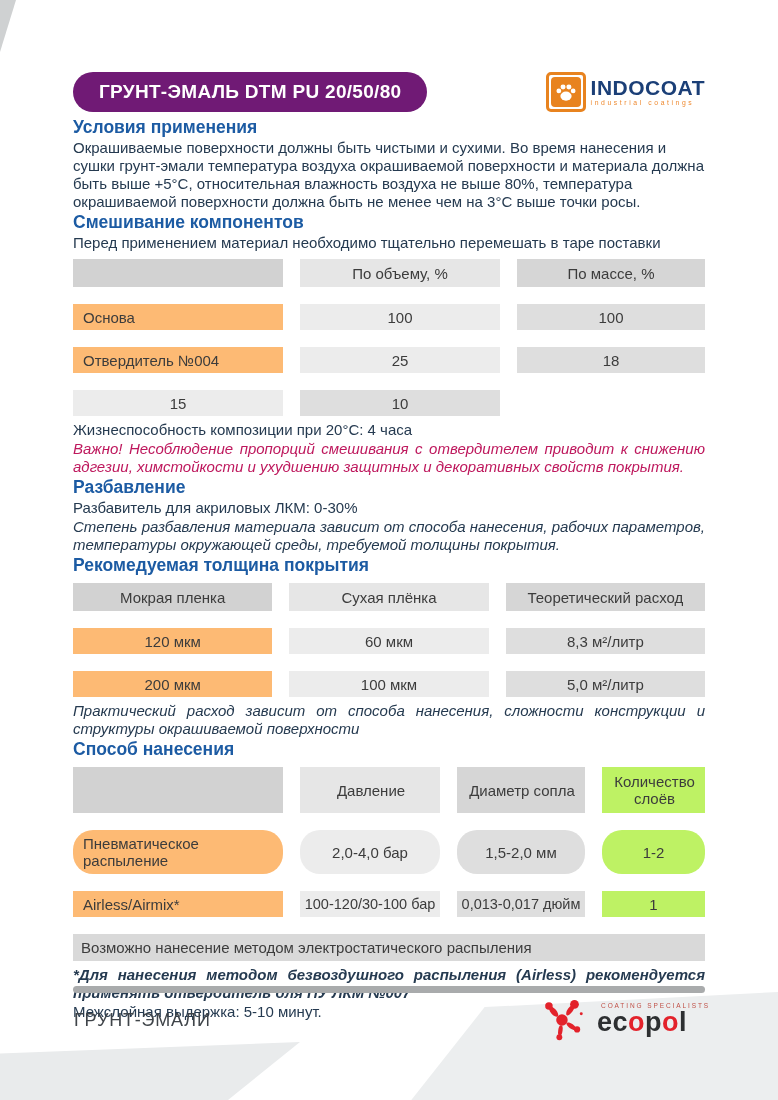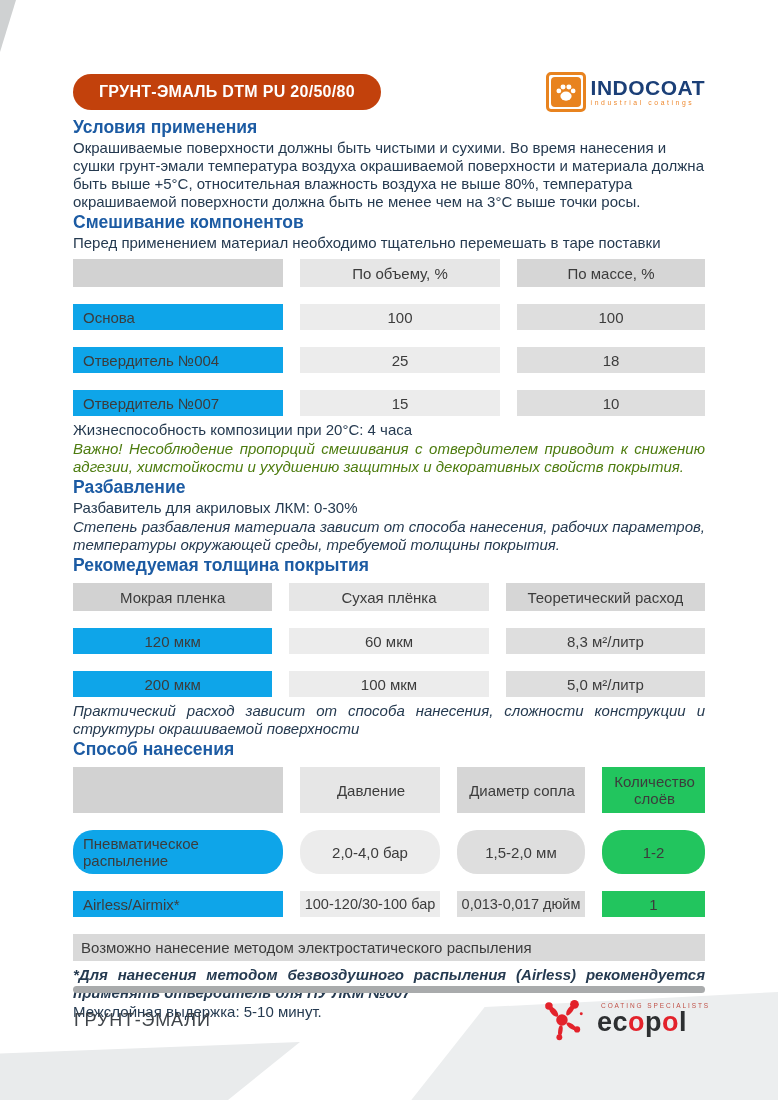--- a/index.html
+++ b/index.html
@@ -14,54 +14,54 @@
     background:#cfd1d2; clip-path:polygon(0 0,100% 0,0 100%); z-index:0; }
   .bg-bottom-left { position:absolute; left:0; top:1042px; width:300px; height:58px;
     background:#e9ebec; clip-path:polygon(0 20%,100% 0,76% 100%,0 100%); z-index:0; }
   .bg-bottom-right { position:absolute; left:392px; top:992px; width:386px; height:108px;
     background:#eceeef; clip-path:polygon(24% 14%,100% 0,100% 100%,5% 100%); z-index:0; }
 
   .content { position:absolute; left:73px; width:632px; top:0; z-index:1; }
 
   .header-row { margin-top:68px; display:flex; justify-content:space-between; align-items:center; height:48px; }
   .badge {
-    background:#c2410c; color:#ffffff; font-weight:bold; font-size:16px;
+    background:#701a75; color:#ffffff; font-weight:bold; font-size:19px;
     padding:9px 26px; border-radius:22px; letter-spacing:.3px; white-space:nowrap;
   }
   .indocoat { display:flex; align-items:center; gap:5px; }
   .paw-box { width:40px; height:40px; border:3px solid #e8831f; border-radius:5px;
     box-sizing:border-box; padding:2px; background:#fff; }
   .paw-inner { width:100%; height:100%; background:#e8831f; border-radius:4px;
     display:flex; align-items:center; justify-content:center; }
   .indocoat-text { display:flex; flex-direction:column; line-height:1; }
   .indocoat-name { color:#1b3f77; font-weight:bold; font-size:21px; letter-spacing:.5px; }
   .indocoat-tag { color:#ee8a31; font-size:6.8px; letter-spacing:2.6px; margin-top:2px; }
 
   h2.section { font-size:17.5px; font-weight:bold; color:#1c5ba3; margin:0; line-height:22px; }
   .mt1 { margin-top:6px; } .mt2 { margin-top:3px; }
   p.body { margin:1px 0 0 0; font-size:15px; line-height:18px; }
   p.just { text-align:justify; }
-  .warning { color:#4d7c0f; font-style:italic; line-height:18.5px; }
+  .warning { color:#be185d; font-style:italic; line-height:18.5px; }
   .note-italic { font-style:italic; line-height:18.5px; }
   .footnote { font-style:italic; font-weight:bold; line-height:18.5px; }
 
   .table { display:grid; gap:17px; margin:7px 0 5px 0; font-size:15px; color:#3c3c3c; }
   .t1 { grid-template-columns:210px 200px 1fr; }
   .t2 { grid-template-columns:1fr 1fr 1fr; }
   .t3 { grid-template-columns:210px 140px 128px 1fr; }
   .cell { display:flex; align-items:center; justify-content:center; padding:2px 10px;
     min-height:26px; text-align:center; box-sizing:border-box; }
   .cell.left { justify-content:flex-start; text-align:left; }
   .cell.hd { min-height:28px; }
   .t3 .cell.hd { min-height:46px;padding-left:12px; }
   .t3 .tall { min-height:44px;border-radius:20px; }
-  .cA { background:#0ea5e9; } .cAh { background:#d2d2d2; }
+  .cA { background:#fdba74; } .cAh { background:#d2d2d2; }
   .cB { background:#ececec; } .cBh { background:#e6e6e6; }
   .cC { background:#dedede; } .cCh { background:#d6d6d6; }
-  .cD { background:#22c55e; }
+  .cD { background:#bef264; }
   .span-row { grid-column:1 / -1; background:#d9d9d9; justify-content:flex-start;
     text-align:left; padding-left:8px; min-height:27px; }
 
   .divider { position:absolute; left:73px; right:73px; top:986px; height:7px;
     background:#a9abac; border-radius:4px; z-index:1; }
   .footer-label { position:absolute; left:74px; top:1010px; font-size:18px;
     letter-spacing:.8px; color:#3f4449; z-index:1; }
   .ecopol { position:absolute; right:68px; top:996px; display:flex; align-items:flex-start;
     gap:11px; z-index:1; }
   .ecopol-textblock { display:flex; flex-direction:column; align-items:flex-start; margin-top:6px; }
@@ -113,21 +113,20 @@
     <div class="cell cCh hd">По массе, %</div>
 
     <div class="cell cA left">Основа</div>
     <div class="cell cB">100</div>
     <div class="cell cC">100</div>
 
     <div class="cell cA left">Отвердитель №004</div>
     <div class="cell cB">25</div>
     <div class="cell cC">18</div>
 
-    <div class="cell cA left">Отвердитель №007</div>
     <div class="cell cB">15</div>
     <div class="cell cC">10</div>
   </div>
 
   <p class="body">Жизнеспособность композиции при 20°С: 4 часа</p>
   <p class="body just warning">Важно! Несоблюдение пропорций смешивания с отвердителем приводит к снижению адгезии, химстойкости и ухудшению защитных и декоративных свойств покрытия.</p>
 
   <h2 class="section mt2">Разбавление</h2>
   <p class="body">Разбавитель для акриловых ЛКМ: 0-30%</p>
   <p class="body just note-italic">Степень разбавления материала зависит от способа нанесения, рабочих параметров, температуры окружающей среды, требуемой толщины покрытия.</p>

